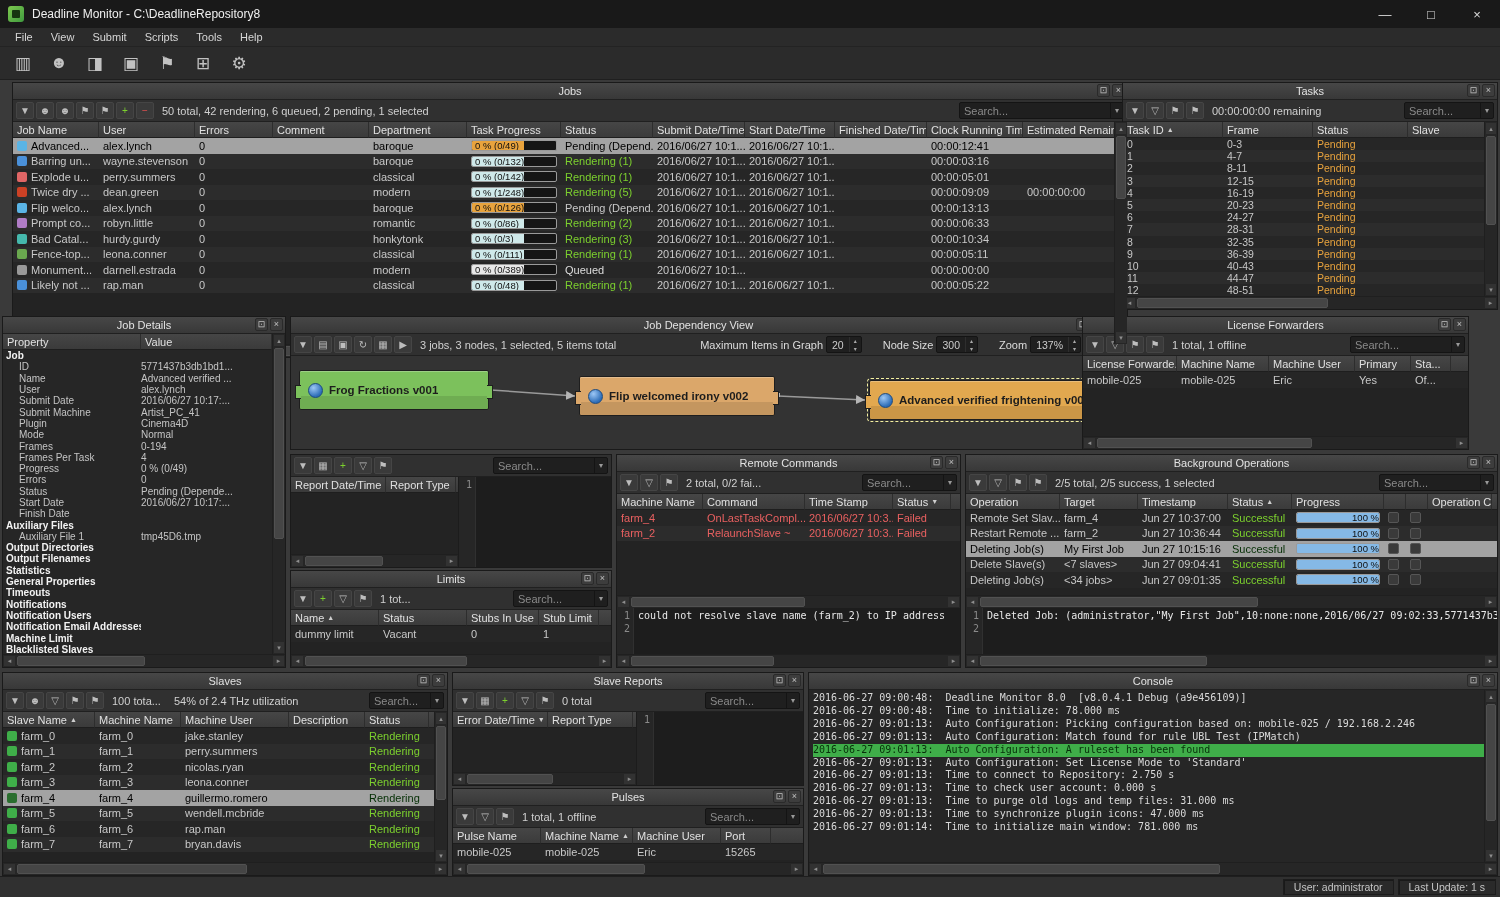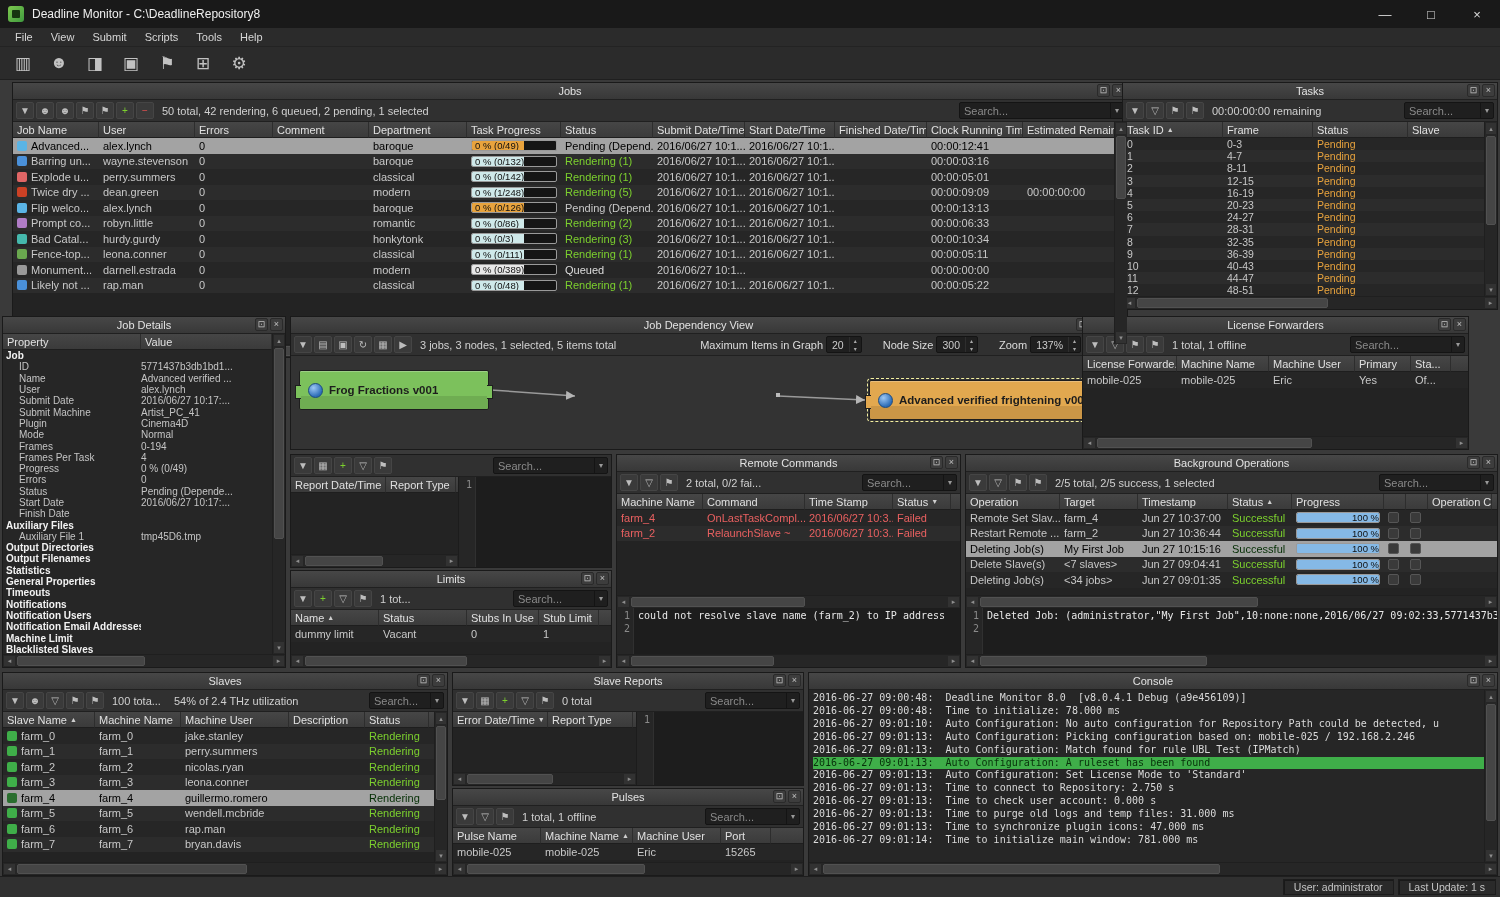--- a/index.html
+++ b/index.html
@@ -1039,20 +1039,24 @@
         </defs>
       <line x1="200" y1="34" x2="284" y2="40" stroke="#9a9a9a" stroke-width="1.5" marker-end="url(#arr)"></line>
       <line x1="487" y1="40" x2="574" y2="44" stroke="#9a9a9a" stroke-width="1.5" marker-end="url(#arr)"></line>
       <rect x="198" y="31" width="4" height="4" fill="#bbb"></rect>
       <rect x="485" y="37" width="4" height="4" fill="#bbb"></rect>
     </svg>
     <div class="gnode" style="left: 8px; top: 14px; width: 190px; --c: #7cc15c;" data-name="dependency-node">
       <span class="gicon" data-name="job-node-icon"></span>
       <span class="glabel" data-name="node-label">Frog Fractions v001</span>
     </div>
+    <div class="gnode" style="left: 288px; top: 20px; width: 196px; --c: #dba76a;" data-name="dependency-node">
+      <span class="gicon" data-name="job-node-icon"></span>
+      <span class="glabel" data-name="node-label">Flip welcomed irony v002</span>
+    </div>
     <div class="gnode gsel" style="left: 578px; top: 24px; width: 234px; --c: #e2a84f;" data-name="dependency-node-selected">
       <span class="gicon" data-name="job-node-icon"></span>
       <span class="glabel" data-name="node-label">Advanced verified frightening v000</span>
     </div>
   </div>
 </div>
 
 <div class="panel" style="left:1082px;top:316px;width:387px;height:134px" data-name="license-forwarders-panel">
   <div class="ptitle" data-name="license-panel-titlebar">
     <span data-name="panel-title">License Forwarders</span>
@@ -1799,21 +1803,20 @@
     <span data-name="panel-title">Console</span>
     <span class="pbtns">
         <span class="pbtn pbtn-undock" data-name="undock-panel-icon"></span>
         <span class="pbtn pbtn-close" data-name="close-panel-icon"></span>
       </span>
   </div>
   <div class="consolewrap">
     <div class="console" data-name="console-log">
         <div class="cline" data-name="console-line">2016-06-27 09:00:48:  Deadline Monitor 8.0  [v8.0.4.1 Debug (a9e456109)]</div>
         <div class="cline" data-name="console-line">2016-06-27 09:00:48:  Time to initialize: 78.000 ms</div>
-        <div class="cline" data-name="console-line">2016-06-27 09:01:10:  Auto Configuration: No auto configuration for Repository Path could be detected, u</div>
         <div class="cline" data-name="console-line">2016-06-27 09:01:13:  Auto Configuration: Picking configuration based on: mobile-025 / 192.168.2.246</div>
         <div class="cline" data-name="console-line">2016-06-27 09:01:13:  Auto Configuration: Match found for rule UBL Test (IPMatch)</div>
         <div class="cline hl" data-name="console-line">2016-06-27 09:01:13:  Auto Configuration: A ruleset has been found</div>
         <div class="cline" data-name="console-line">2016-06-27 09:01:13:  Auto Configuration: Set License Mode to 'Standard'</div>
         <div class="cline" data-name="console-line">2016-06-27 09:01:13:  Time to connect to Repository: 2.750 s</div>
         <div class="cline" data-name="console-line">2016-06-27 09:01:13:  Time to check user account: 0.000 s</div>
         <div class="cline" data-name="console-line">2016-06-27 09:01:13:  Time to purge old logs and temp files: 31.000 ms</div>
         <div class="cline" data-name="console-line">2016-06-27 09:01:13:  Time to synchronize plugin icons: 47.000 ms</div>
         <div class="cline" data-name="console-line">2016-06-27 09:01:14:  Time to initialize main window: 781.000 ms</div>
       </div>

